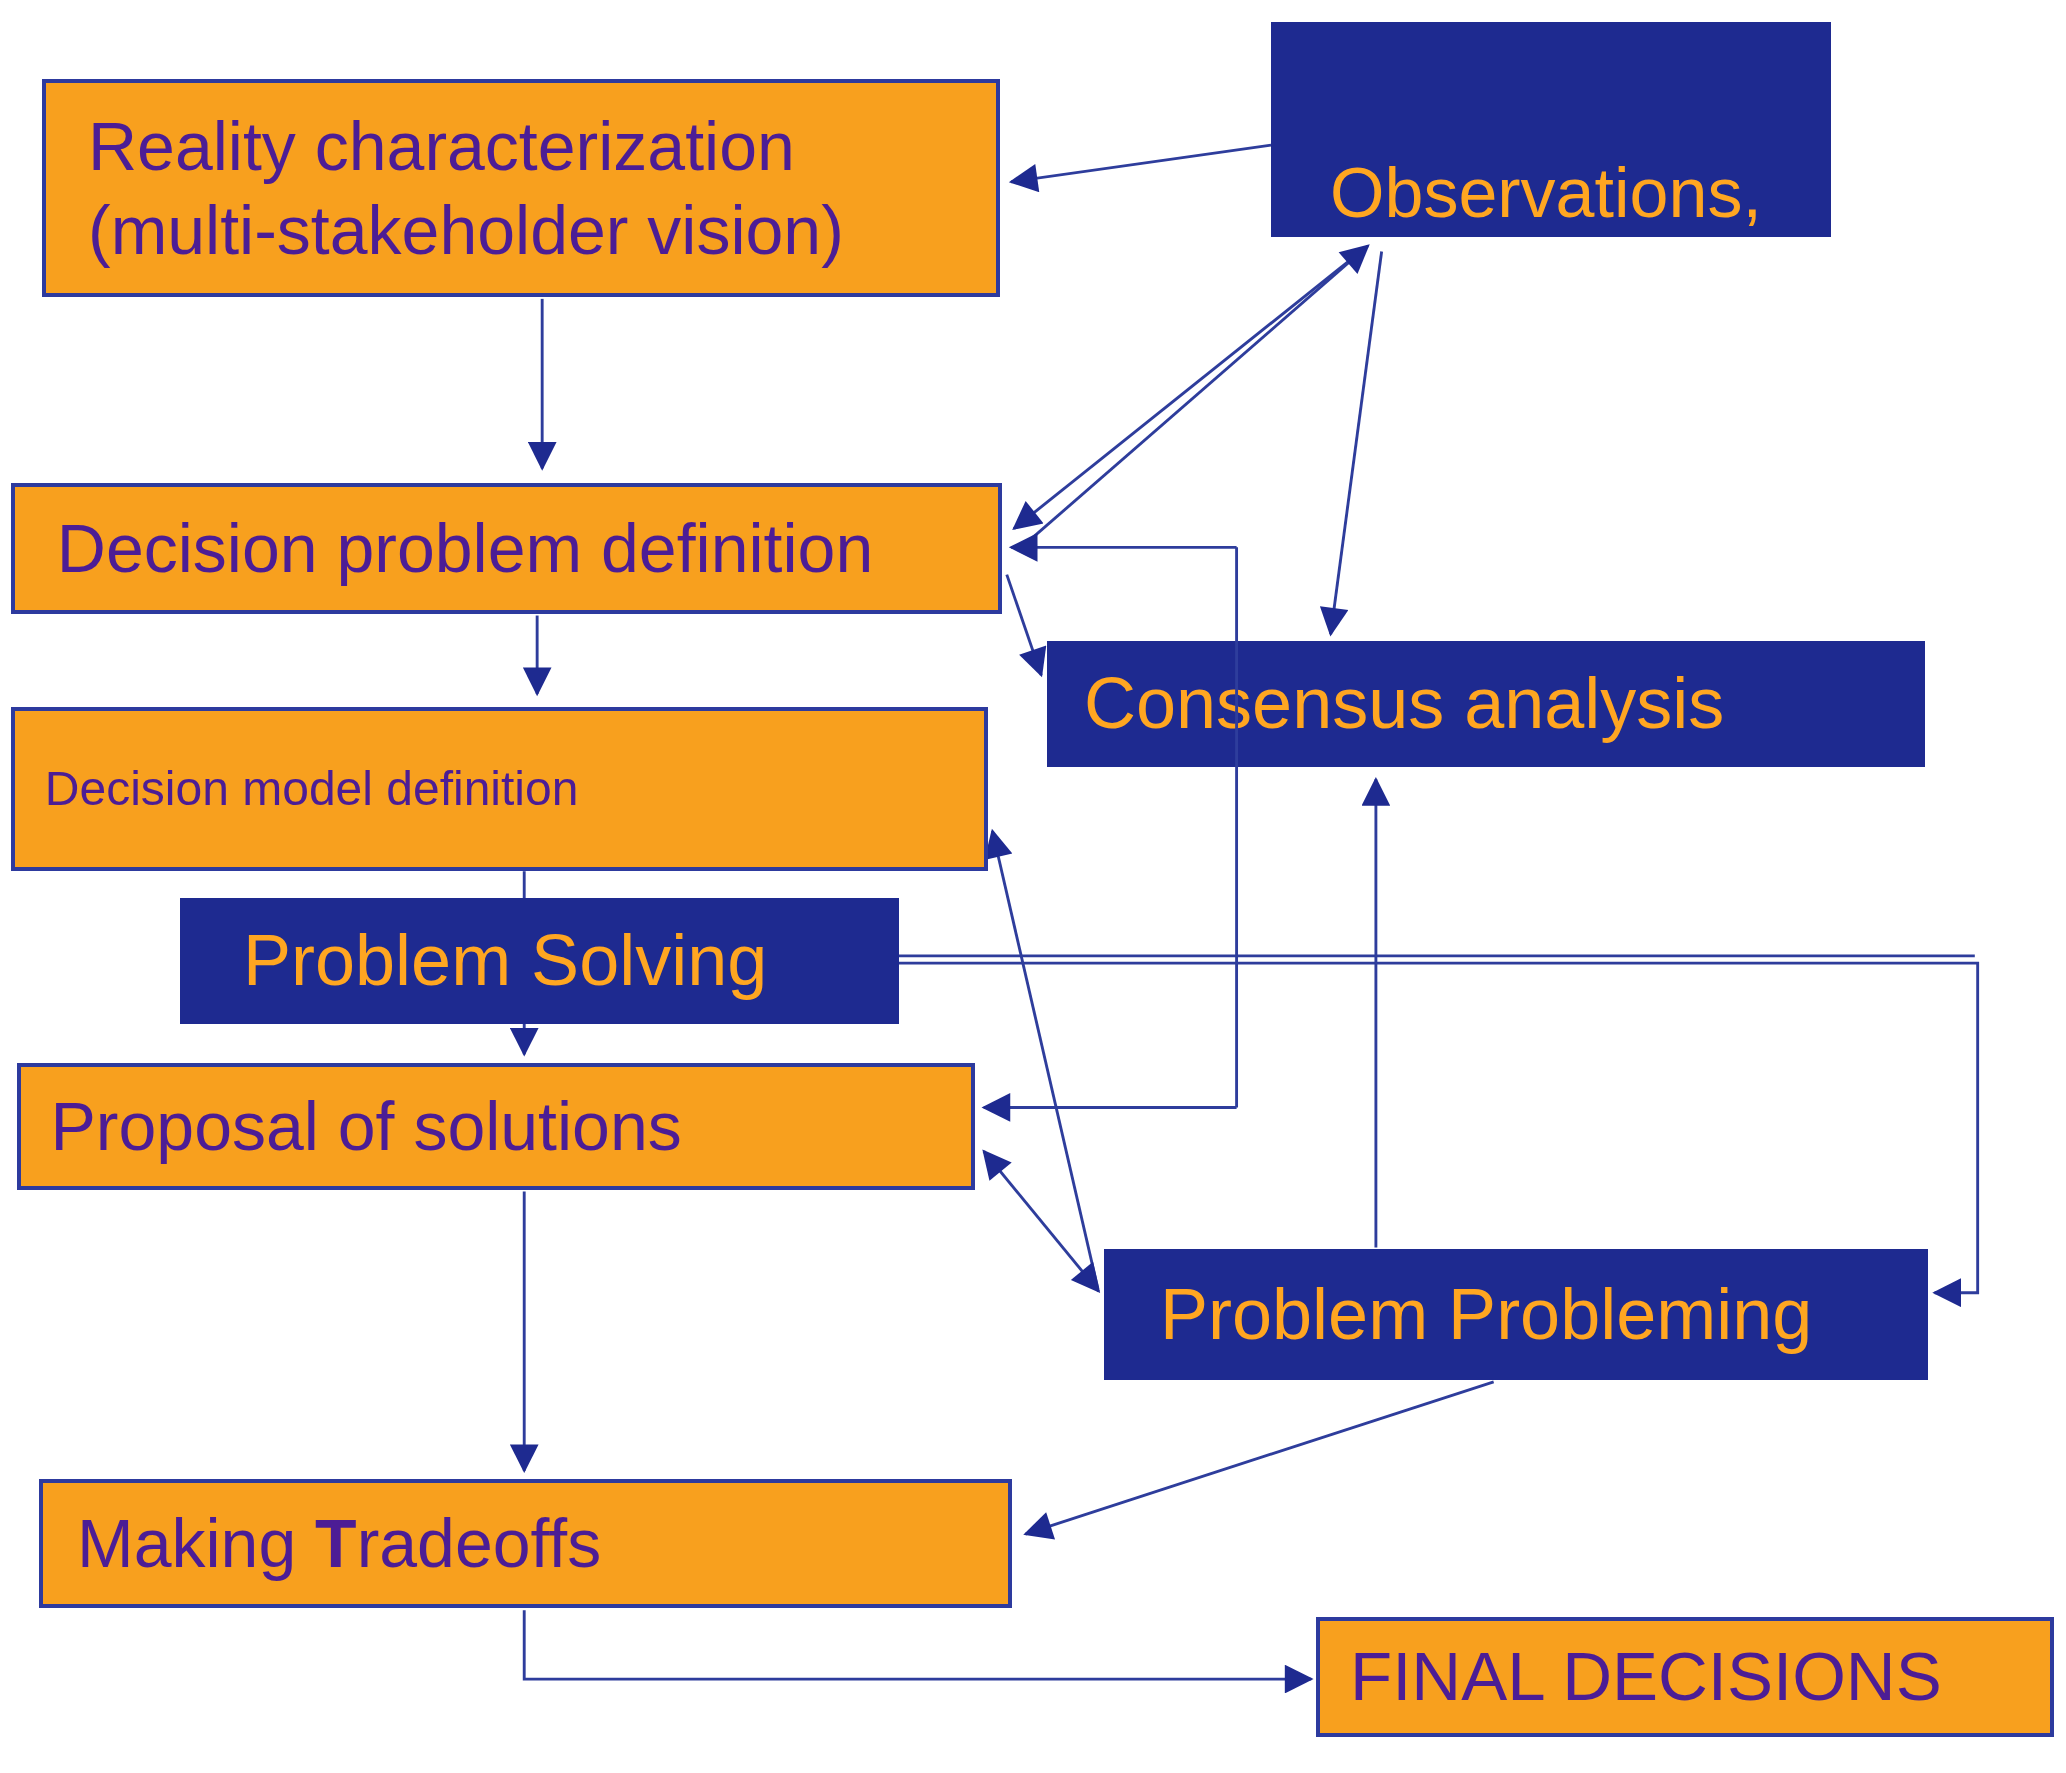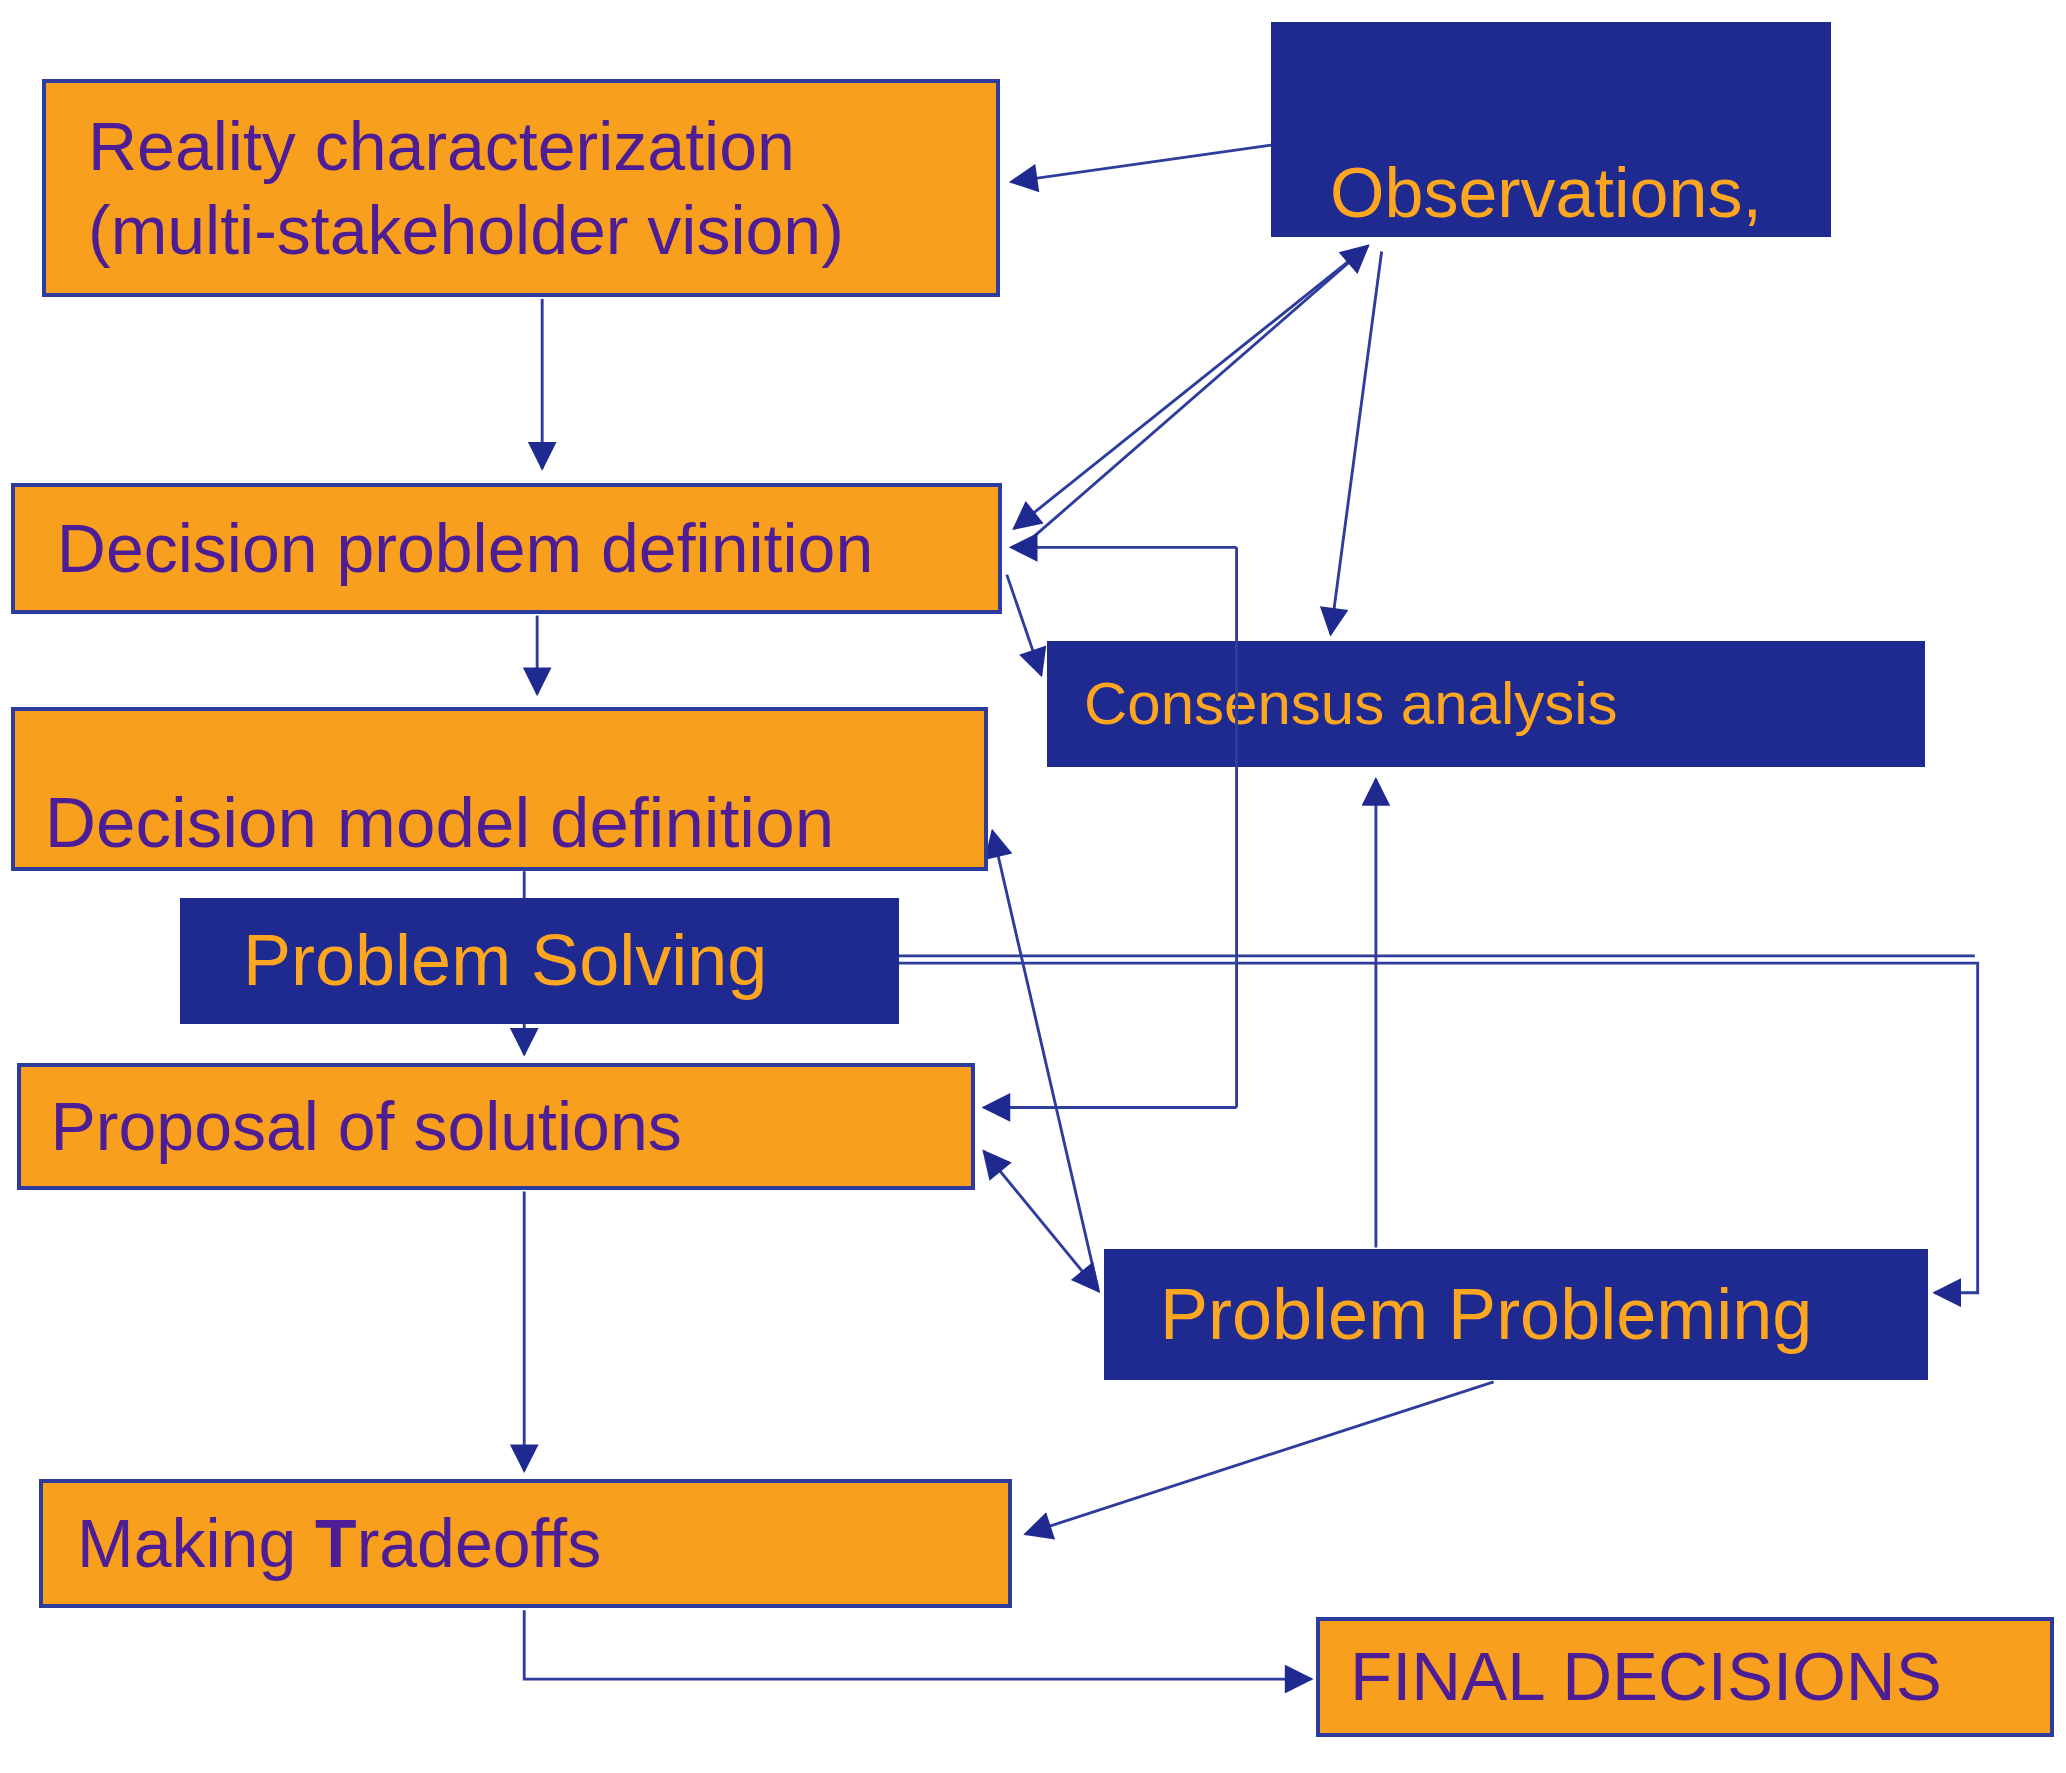--- a/index.html
+++ b/index.html
@@ -54,24 +54,24 @@
       <div class="node orange" style="left: 42px; top: 79px; width: 958px; height: 218px; font-size: 68px; padding-left: 42px;">
         <span>Reality characterization</span>
         <span>(multi-stakeholder vision)</span>
       </div>
       <div class="node navy" style="left: 1271px; top: 21.5px; width: 560px; height: 215px; font-size: 70px; padding-left: 59px; justify-content: flex-end;">
         <span>Observations,</span>
       </div>
       <div class="node orange" style="left: 10.8px; top: 483px; width: 991px; height: 131px; font-size: 68px; padding-left: 42px;">
         <span>Decision problem definition</span>
       </div>
-      <div class="node navy" style="left: 1047px; top: 641px; width: 878px; height: 126px; font-size: 60px; padding-left: 37px;">
+      <div class="node navy" style="left: 1047px; top: 641px; width: 878px; height: 126px; font-size: 72px; padding-left: 37px;">
         <span>Consensus analysis</span>
       </div>
-      <div class="node orange" style="left: 10.8px; top: 707px; width: 977px; height: 164px; font-size: 71px; padding-left: 30px; justify-content: flex-end;">
+      <div class="node orange" style="left: 10.8px; top: 707px; width: 977px; height: 164px; font-size: 48px; padding-left: 30px;">
         <span>Decision model definition</span>
       </div>
       <div class="node navy" style="left: 180px; top: 898px; width: 719px; height: 126px; font-size: 72px; padding-left: 63px;">
         <span>Problem Solving</span>
       </div>
       <div class="node orange" style="left: 16.5px; top: 1063px; width: 958px; height: 127px; font-size: 68px; padding-left: 30px;">
         <span>Proposal of solutions</span>
       </div>
       <div class="node navy" style="left: 1104px; top: 1249px; width: 824px; height: 131px; font-size: 72px; padding-left: 56px;">
         <span>Problem Probleming</span>

